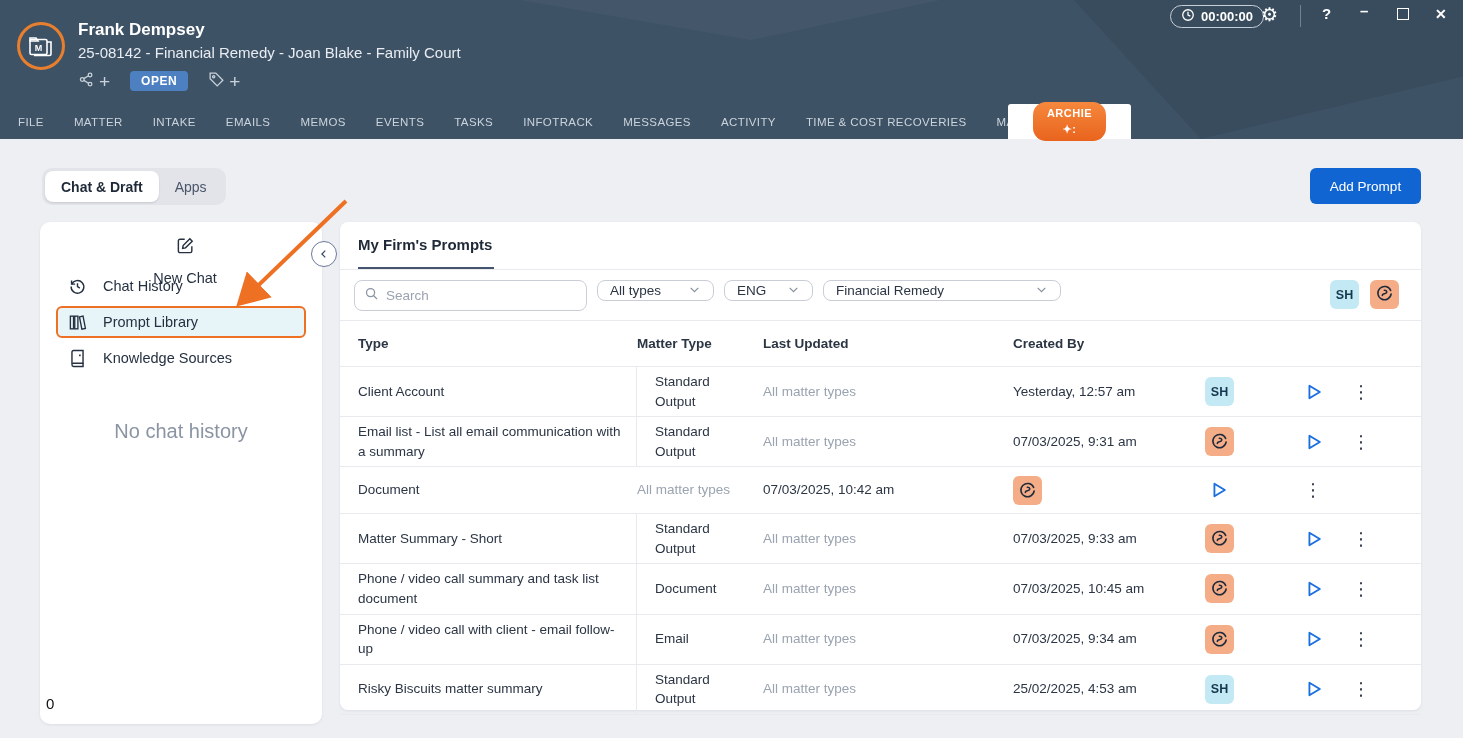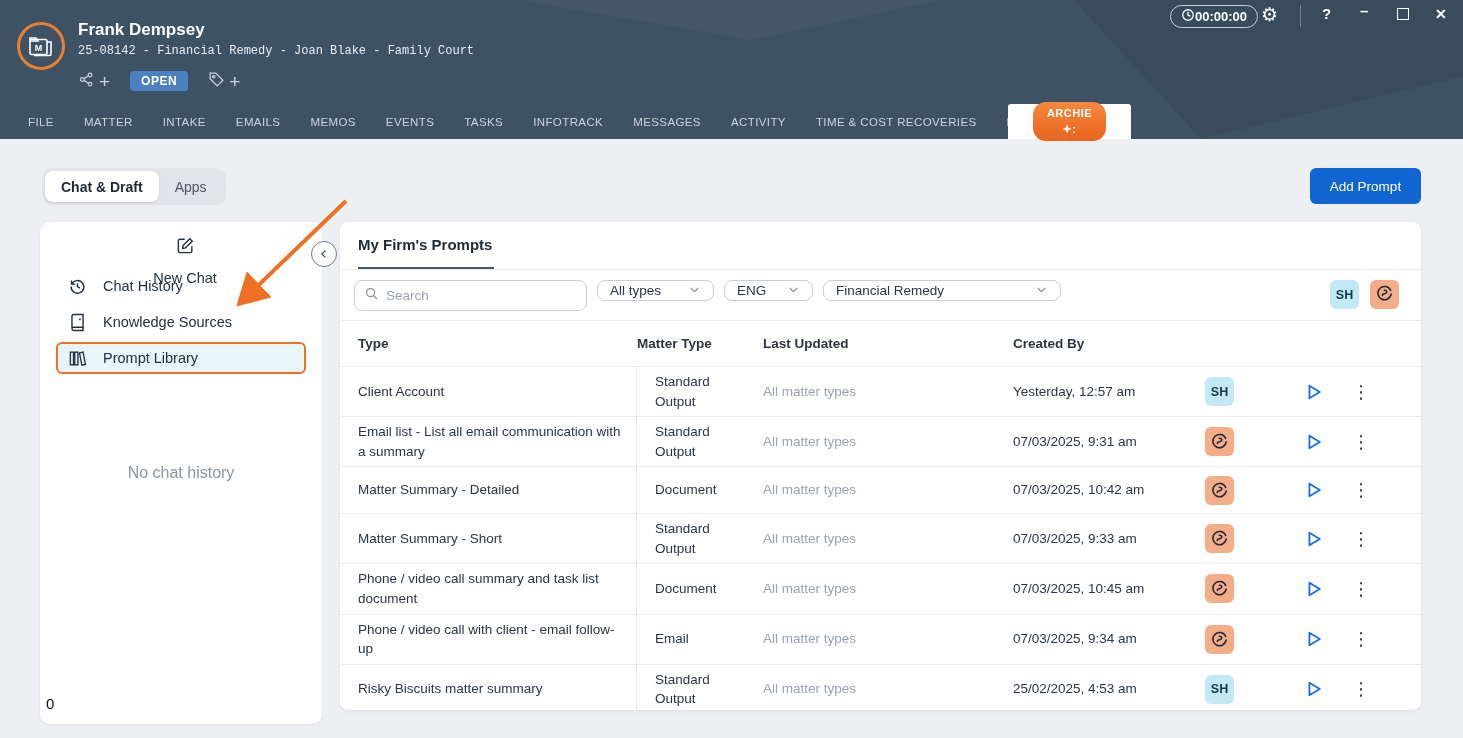--- a/index.html
+++ b/index.html
@@ -8,28 +8,28 @@
 
   
   .top-header { position:absolute; left:0; top:0; width:1463px; height:139px; background:#3e5266; }
   .deco1 { position:absolute; left:1040px; top:0; width:423px; height:139px;
            background:rgba(0,0,0,0.07); clip-path:polygon(8% 0,100% 0,100% 55%,38% 100%); }
   .deco2 { position:absolute; left:520px; top:0; width:420px; height:40px;
            background:rgba(255,255,255,0.03); clip-path:polygon(0 0,100% 0,55% 100%); }
   .matter-avatar { position:absolute; left:17px; top:22px; width:48px; height:48px; border-radius:50%;
            border:3px solid #e87f2e; display:flex; align-items:center; justify-content:center; }
   .client-name { position:absolute; left:78px; top:20px; color:#fff; font-size:17px; font-weight:bold; }
-  .matter-line { position:absolute; left:78px; top:44px; color:#e9edf2; font-size:12px;font-family:Liberation Mono, monospace; }
+  .matter-line { position:absolute; left:78px; top:44px; color:#e9edf2; font-size:15px; }
   .hdr-row { position:absolute; left:78px; top:70px; height:22px; display:flex; align-items:center; gap:10px; color:#c9d2da; }
   .hdr-icon-btn { display:flex; align-items:center; gap:4px; cursor:pointer; }
   .plus-glyph { font-size:19px; font-weight:300; color:#c9d2da; line-height:1; }
   .open-badge { background:#4d80c1; color:#fff; font-size:12px; font-weight:bold; letter-spacing:.5px;
            padding:3px 11px; border-radius:4px; margin:0 10px; }
   
-  .timer-pill { position:absolute; left:1170px; top:5px; height:23px; padding:0 10px; display:flex; align-items:center; 
+  .timer-pill { position:absolute; left:1170px; top:5px; height:23px; padding:0 10px; display:flex; align-items:center; gap:6px;
            border:1.5px solid #c6cfd8; border-radius:13px; color:#fff; font-size:13px; font-weight:bold; }
   .gear { position:absolute; left:1261px; top:3px; color:#fff; font-size:19px; cursor:pointer; }
   .hdr-sep { position:absolute; left:1300px; top:5px; width:1px; height:22px; background:rgba(255,255,255,.30); }
   .help { position:absolute; left:1322px; top:5px; color:#fff; font-size:15px; font-weight:bold; cursor:pointer; }
   .minimize { position:absolute; left:1360px; top:2px; color:#fff; font-size:15px; font-weight:bold; cursor:pointer; }
   .maximize { position:absolute; left:1397px; top:8px; width:12px; height:12px; border:1.7px solid #fff; cursor:pointer; }
   .close { position:absolute; left:1435px; top:6px; color:#fff; font-size:14px; font-weight:bold; cursor:pointer; }
 
   
   .tabbar { position:absolute; left:0; top:104px; width:1463px; height:35px; display:flex; align-items:center; }
@@ -51,21 +51,21 @@
            border:none; border-radius:6px; font-size:13.5px; font-weight:normal; cursor:pointer; font-family:inherit; }
 
   
   .sidebar { position:absolute; left:40px; top:222px; width:282px; height:502px; background:#fff; border-radius:10px;
            box-shadow:0 1px 3px rgba(30,40,60,.08); }
   .side-item { position:relative; display:flex; align-items:center; gap:15px; height:32px; margin:4px 16px 4px 16px;
            padding-left:8px; font-size:14.5px; color:#253041; cursor:pointer; border:2px solid transparent; border-radius:6px; }
   .side-item:first-child { margin-top:12px;flex-direction:column; }
   .side-item.active { background:#e7f5f8; border-color:#ed7023; }
   .side-icon { width:22px; height:22px; display:flex; align-items:center; justify-content:center; }
-  .empty-note { position:absolute; left:0; top:198px; width:100%; text-align:center; color:#8a94a3; font-size:16px;margin-top:44px; }
+  .empty-note { position:absolute; left:0; top:198px; width:100%; text-align:center; color:#8a94a3; font-size:20px; }
   .chat-count { position:absolute; left:6px; bottom:12px; color:#111; font-size:15px; }
   .collapse-btn { position:absolute; left:311px; top:241px; width:26px; height:26px; border-radius:50%;
            background:#fff; border:1px solid #6b7a99; color:#3a4a66; font-size:13px; display:flex; align-items:center;
            justify-content:center; cursor:pointer; z-index:5; }
 
   
   .main-panel { position:absolute; left:340px; top:222px; width:1081px; height:488px; background:#fff; border-radius:8px;
            box-shadow:0 1px 3px rgba(30,40,60,.08); }
   .panel-title { position:absolute; left:18px; top:14px; font-size:15px; font-weight:bold; color:#1f2937; }
   .title-underline { position:absolute; left:18px; top:45px; width:136px; height:3px; background:#44546e; }
@@ -159,21 +159,21 @@
       <span>00:00:00</span>
     </div>
     <div class="gear">⚙</div>
     <div class="hdr-sep"></div>
     <div class="help">?</div>
     <div class="minimize">–</div>
     <div class="maximize"></div>
     <div class="close">✕</div>
 
     <div class="tabbar">
-      <span id="nav-tabs-host" style="display:flex;align-items:flex-start;padding-left:10px;">
+      <span id="nav-tabs-host" style="display:flex;align-items:flex-start;">
           <span class="nav-tab">FILE</span>
           <span class="nav-tab">MATTER</span>
           <span class="nav-tab">INTAKE</span>
           <span class="nav-tab">EMAILS</span>
           <span class="nav-tab">MEMOS</span>
           <span class="nav-tab">EVENTS</span>
           <span class="nav-tab">TASKS</span>
           <span class="nav-tab">INFOTRACK</span>
           <span class="nav-tab">MESSAGES</span>
           <span class="nav-tab">ACTIVITY</span>
@@ -209,39 +209,39 @@
     <div class="side-item">
       <span class="side-icon">
         <svg width="19" height="19" viewBox="0 0 24 24" fill="none" stroke="#253041" stroke-width="1.8">
           <path d="M4.5 4.5 V9 H9"></path>
             <path d="M4.8 9 A8 8 0 1 1 4 12"></path>
             <path d="M12 8 V12 L15 14"></path>
         </svg>
       </span>
       <span>Chat History</span>
     </div>
+    <div class="side-item active">
+      <span class="side-icon">
+        <svg width="19" height="19" viewBox="0 0 24 24" fill="none" stroke="#253041" stroke-width="1.7">
+          <rect x="3" y="4" width="4" height="16"></rect>
+            <rect x="8.5" y="4" width="4" height="16"></rect>
+          <path d="M14.5 5 l4.5 -1 3 15.5 -4.5 1 z"></path>
+        </svg>
+      </span>
+      <span>Prompt Library</span>
+    </div>
     <div class="side-item">
       <span class="side-icon">
         <svg width="19" height="19" viewBox="0 0 24 24" fill="none" stroke="#253041" stroke-width="1.8">
           <path d="M5 4 a2 2 0 0 1 2 -2 h12 v16 H 7 a2 2 0 0 0 -2 2 z"></path>
           <path d="M5 20 a2 2 0 0 0 2 2 h12 v-4"></path>
           <path d="M14 8 h2 M15 7 v2"></path>
         </svg>
       </span>
       <span>Knowledge Sources</span>
-    </div>
-    <div class="side-item active">
-      <span class="side-icon">
-        <svg width="19" height="19" viewBox="0 0 24 24" fill="none" stroke="#253041" stroke-width="1.7">
-          <rect x="3" y="4" width="4" height="16"></rect>
-            <rect x="8.5" y="4" width="4" height="16"></rect>
-          <path d="M14.5 5 l4.5 -1 3 15.5 -4.5 1 z"></path>
-        </svg>
-      </span>
-      <span>Prompt Library</span>
     </div>
     <div class="empty-note">No chat history</div>
     <div class="chat-count">0</div>
   </div>
   <div class="collapse-btn">
     <svg width="10" height="10" viewBox="0 0 24 24" fill="none" stroke="#3a4a66" stroke-width="3">
         <path d="M15 4 L7 12 L15 20"></path>
       </svg>
   </div>
 
@@ -345,21 +345,20 @@
             <path d="M6.5 4.5 L19 12 L6.5 19.5 Z"></path>
           </svg>
         </button>
       </div>
       <div class="cell">
               <button class="kebab-btn">⋮</button>
             </div>
     </div>
 
     <div class="tbl-row">
-      <div class="cell name">Matter Summary - Detailed</div>
       <div class="cell type">Document</div>
       <div class="cell matter">All matter types</div>
       <div class="cell">07/03/2025, 10:42 am</div>
       <div class="cell">
               <span class="avatar-chip archie">
                 <svg width="19" height="19" viewBox="0 0 24 24" fill="none" stroke="#1e2b3a" stroke-width="2" stroke-linecap="round">
                   <path d="M19.8 8.2 A8.4 8.4 0 1 0 20.4 12.6"></path>
                   <path d="M9.3 14.4 C9.3 10.9 14.9 13.6 14.9 10.2 C14.9 8.5 13.3 7.7 11.8 7.8"></path>
                 </svg>
               </span>

